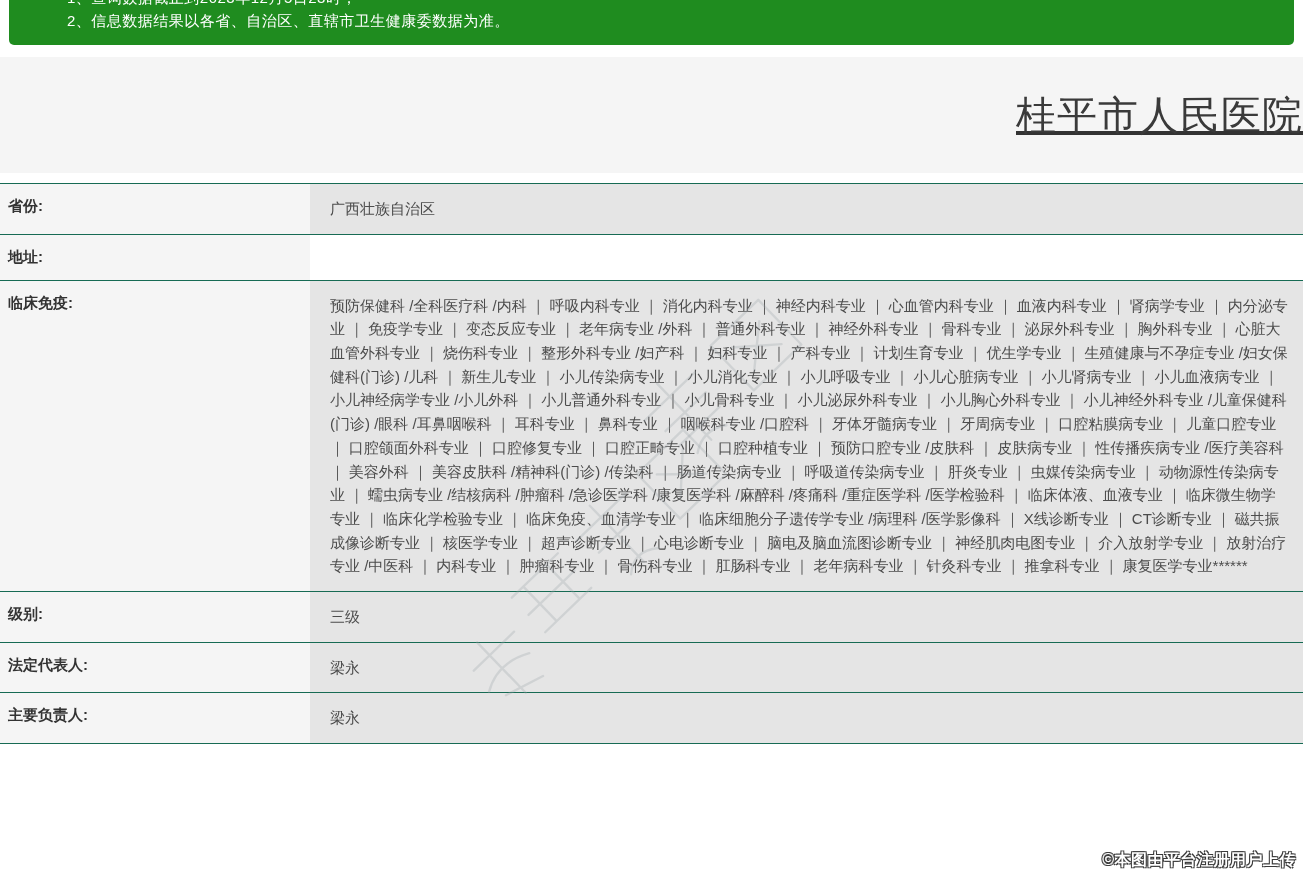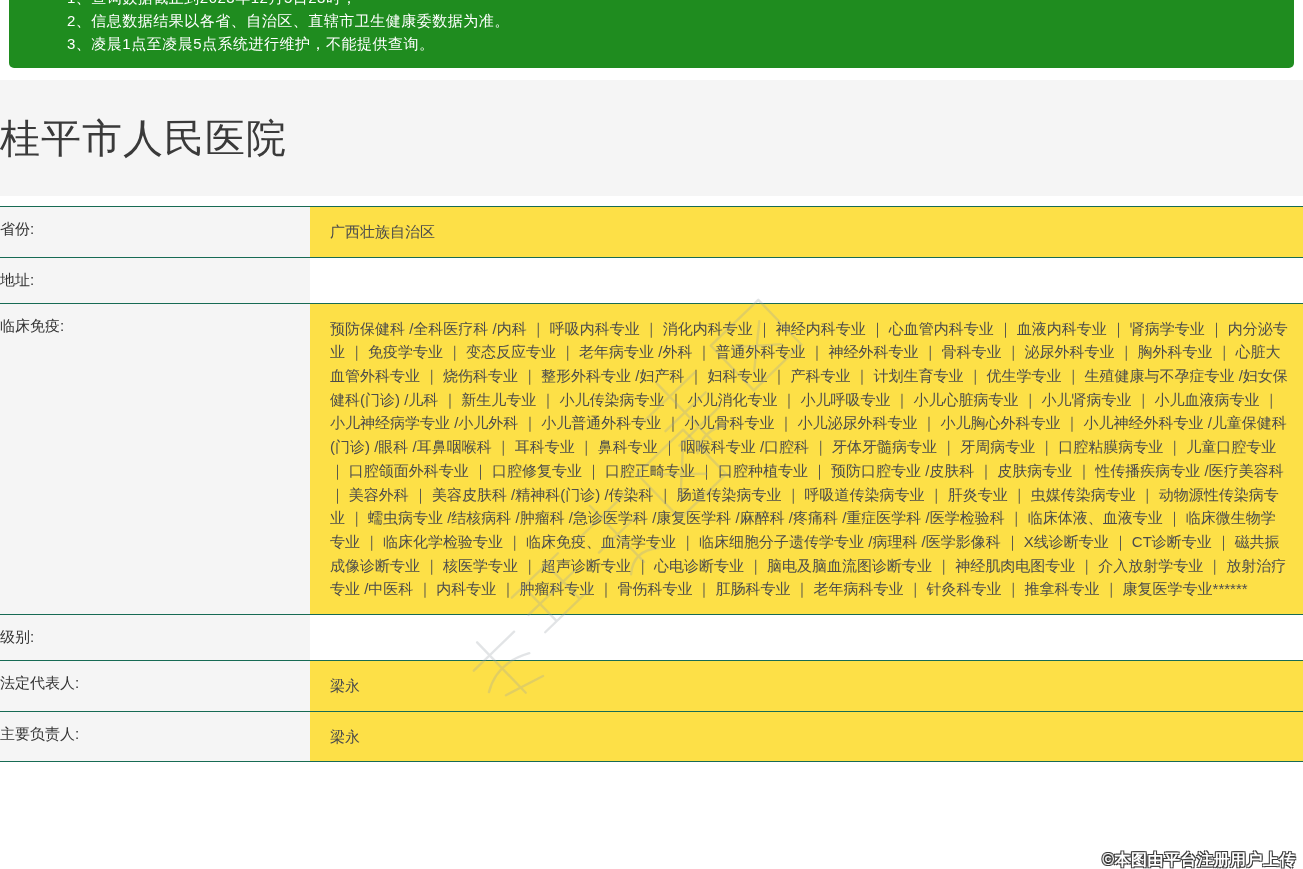--- a/index.html
+++ b/index.html
@@ -27,21 +27,22 @@
     line-height:23px;
     letter-spacing:0.5px;
   }
   
   .title-band{
     margin-top:12px;
     height:116px;
     background:var(--label-bg);
     display:flex;
     align-items:center;
-    justify-content:flex-start;
+    justify-content:flex-end;
+    text-decoration:underline;
   }
   .page-title{
     font-size:40px;
     font-weight:400;
     letter-spacing:1px;
     color:#3a3a3a;
   }
   
   .info-table{
     margin-top:10px;
@@ -50,28 +51,28 @@
   .row{
     display:flex;
     border-bottom:1px solid var(--row-border);
     min-height:46px;
     align-items:stretch;
   }
   .cell-label{
     width:310px;
     flex:0 0 310px;
     background:var(--label-bg);
-    padding:13px 10px 13px 0;
+    padding:13px 10px 13px 8px;
     font-size:15px;
-    font-weight:normal;
+    font-weight:bold;
     color:var(--text-dark);
   }
   .cell-value{
     flex:1;
-    background:#fde047;
+    background:#e5e5e5;
     padding:13px 14px 13px 20px;
     font-size:15px;
     line-height:1.58;
     color:var(--text-value);
   }
   
   .wm{
     position:absolute;
     pointer-events:none;
     opacity:0.28;
@@ -95,21 +96,20 @@
   }
 </style>
 </head>
 <body>
 
 <div class="page">
 
   <div class="notice-banner">
     <div>1、查询数据截止到2023年12月5日23时；</div>
     <div>2、信息数据结果以各省、自治区、直辖市卫生健康委数据为准。</div>
-    <div>3、凌晨1点至凌晨5点系统进行维护，不能提供查询。</div>
   </div>
 
   <div class="title-band">
     <h1 class="page-title">桂平市人民医院</h1>
   </div>
 
   <div class="info-table">
 
     <div class="row">
       <div class="cell-label">省份:</div>
@@ -122,20 +122,21 @@
       <div class="cell-label">地址:</div>
     </div>
 
     <div class="row">
       <div class="cell-label">临床免疫:</div>
       <div class="cell-value">预防保健科 /全科医疗科 /内科 ｜ 呼吸内科专业 ｜ 消化内科专业 ｜ 神经内科专业 ｜ 心血管内科专业 ｜ 血液内科专业 ｜ 肾病学专业 ｜ 内分泌专业 ｜ 免疫学专业 ｜ 变态反应专业 ｜ 老年病专业 /外科 ｜ 普通外科专业 ｜ 神经外科专业 ｜ 骨科专业 ｜ 泌尿外科专业 ｜ 胸外科专业 ｜ 心脏大血管外科专业 ｜ 烧伤科专业 ｜ 整形外科专业 /妇产科 ｜ 妇科专业 ｜ 产科专业 ｜ 计划生育专业 ｜ 优生学专业 ｜ 生殖健康与不孕症专业 /妇女保健科(门诊) /儿科 ｜ 新生儿专业 ｜ 小儿传染病专业 ｜ 小儿消化专业 ｜ 小儿呼吸专业 ｜ 小儿心脏病专业 ｜ 小儿肾病专业 ｜ 小儿血液病专业 ｜ 小儿神经病学专业 /小儿外科 ｜ 小儿普通外科专业 ｜ 小儿骨科专业 ｜ 小儿泌尿外科专业 ｜ 小儿胸心外科专业 ｜ 小儿神经外科专业 /儿童保健科(门诊) /眼科 /耳鼻咽喉科 ｜ 耳科专业 ｜ 鼻科专业 ｜ 咽喉科专业 /口腔科 ｜ 牙体牙髓病专业 ｜ 牙周病专业 ｜ 口腔粘膜病专业 ｜ 儿童口腔专业 ｜ 口腔颌面外科专业 ｜ 口腔修复专业 ｜ 口腔正畸专业 ｜ 口腔种植专业 ｜ 预防口腔专业 /皮肤科 ｜ 皮肤病专业 ｜ 性传播疾病专业 /医疗美容科 ｜ 美容外科 ｜ 美容皮肤科 /精神科(门诊) /传染科 ｜ 肠道传染病专业 ｜ 呼吸道传染病专业 ｜ 肝炎专业 ｜ 虫媒传染病专业 ｜ 动物源性传染病专业 ｜ 蠕虫病专业 /结核病科 /肿瘤科 /急诊医学科 /康复医学科 /麻醉科 /疼痛科 /重症医学科 /医学检验科 ｜ 临床体液、血液专业 ｜ 临床微生物学专业 ｜ 临床化学检验专业 ｜ 临床免疫、血清学专业 ｜ 临床细胞分子遗传学专业 /病理科 /医学影像科 ｜ X线诊断专业 ｜ CT诊断专业 ｜ 磁共振成像诊断专业 ｜ 核医学专业 ｜ 超声诊断专业 ｜ 心电诊断专业 ｜ 脑电及脑血流图诊断专业 ｜ 神经肌肉电图专业 ｜ 介入放射学专业 ｜ 放射治疗专业 /中医科 ｜ 内科专业 ｜ 肿瘤科专业 ｜ 骨伤科专业 ｜ 肛肠科专业 ｜ 老年病科专业 ｜ 针灸科专业 ｜ 推拿科专业 ｜ 康复医学专业******</div>
     </div>
 
     <div class="row">
       <div class="cell-label">级别:</div>
+      <div class="cell-value">三级</div>
     </div>
 
     <div class="row">
       <div class="cell-label">法定代表人:</div>
       <div class="cell-value">梁永</div>
     </div>
 
     <div class="row">
       <div class="cell-label">主要负责人:</div>
       <div class="cell-value">梁永</div>

